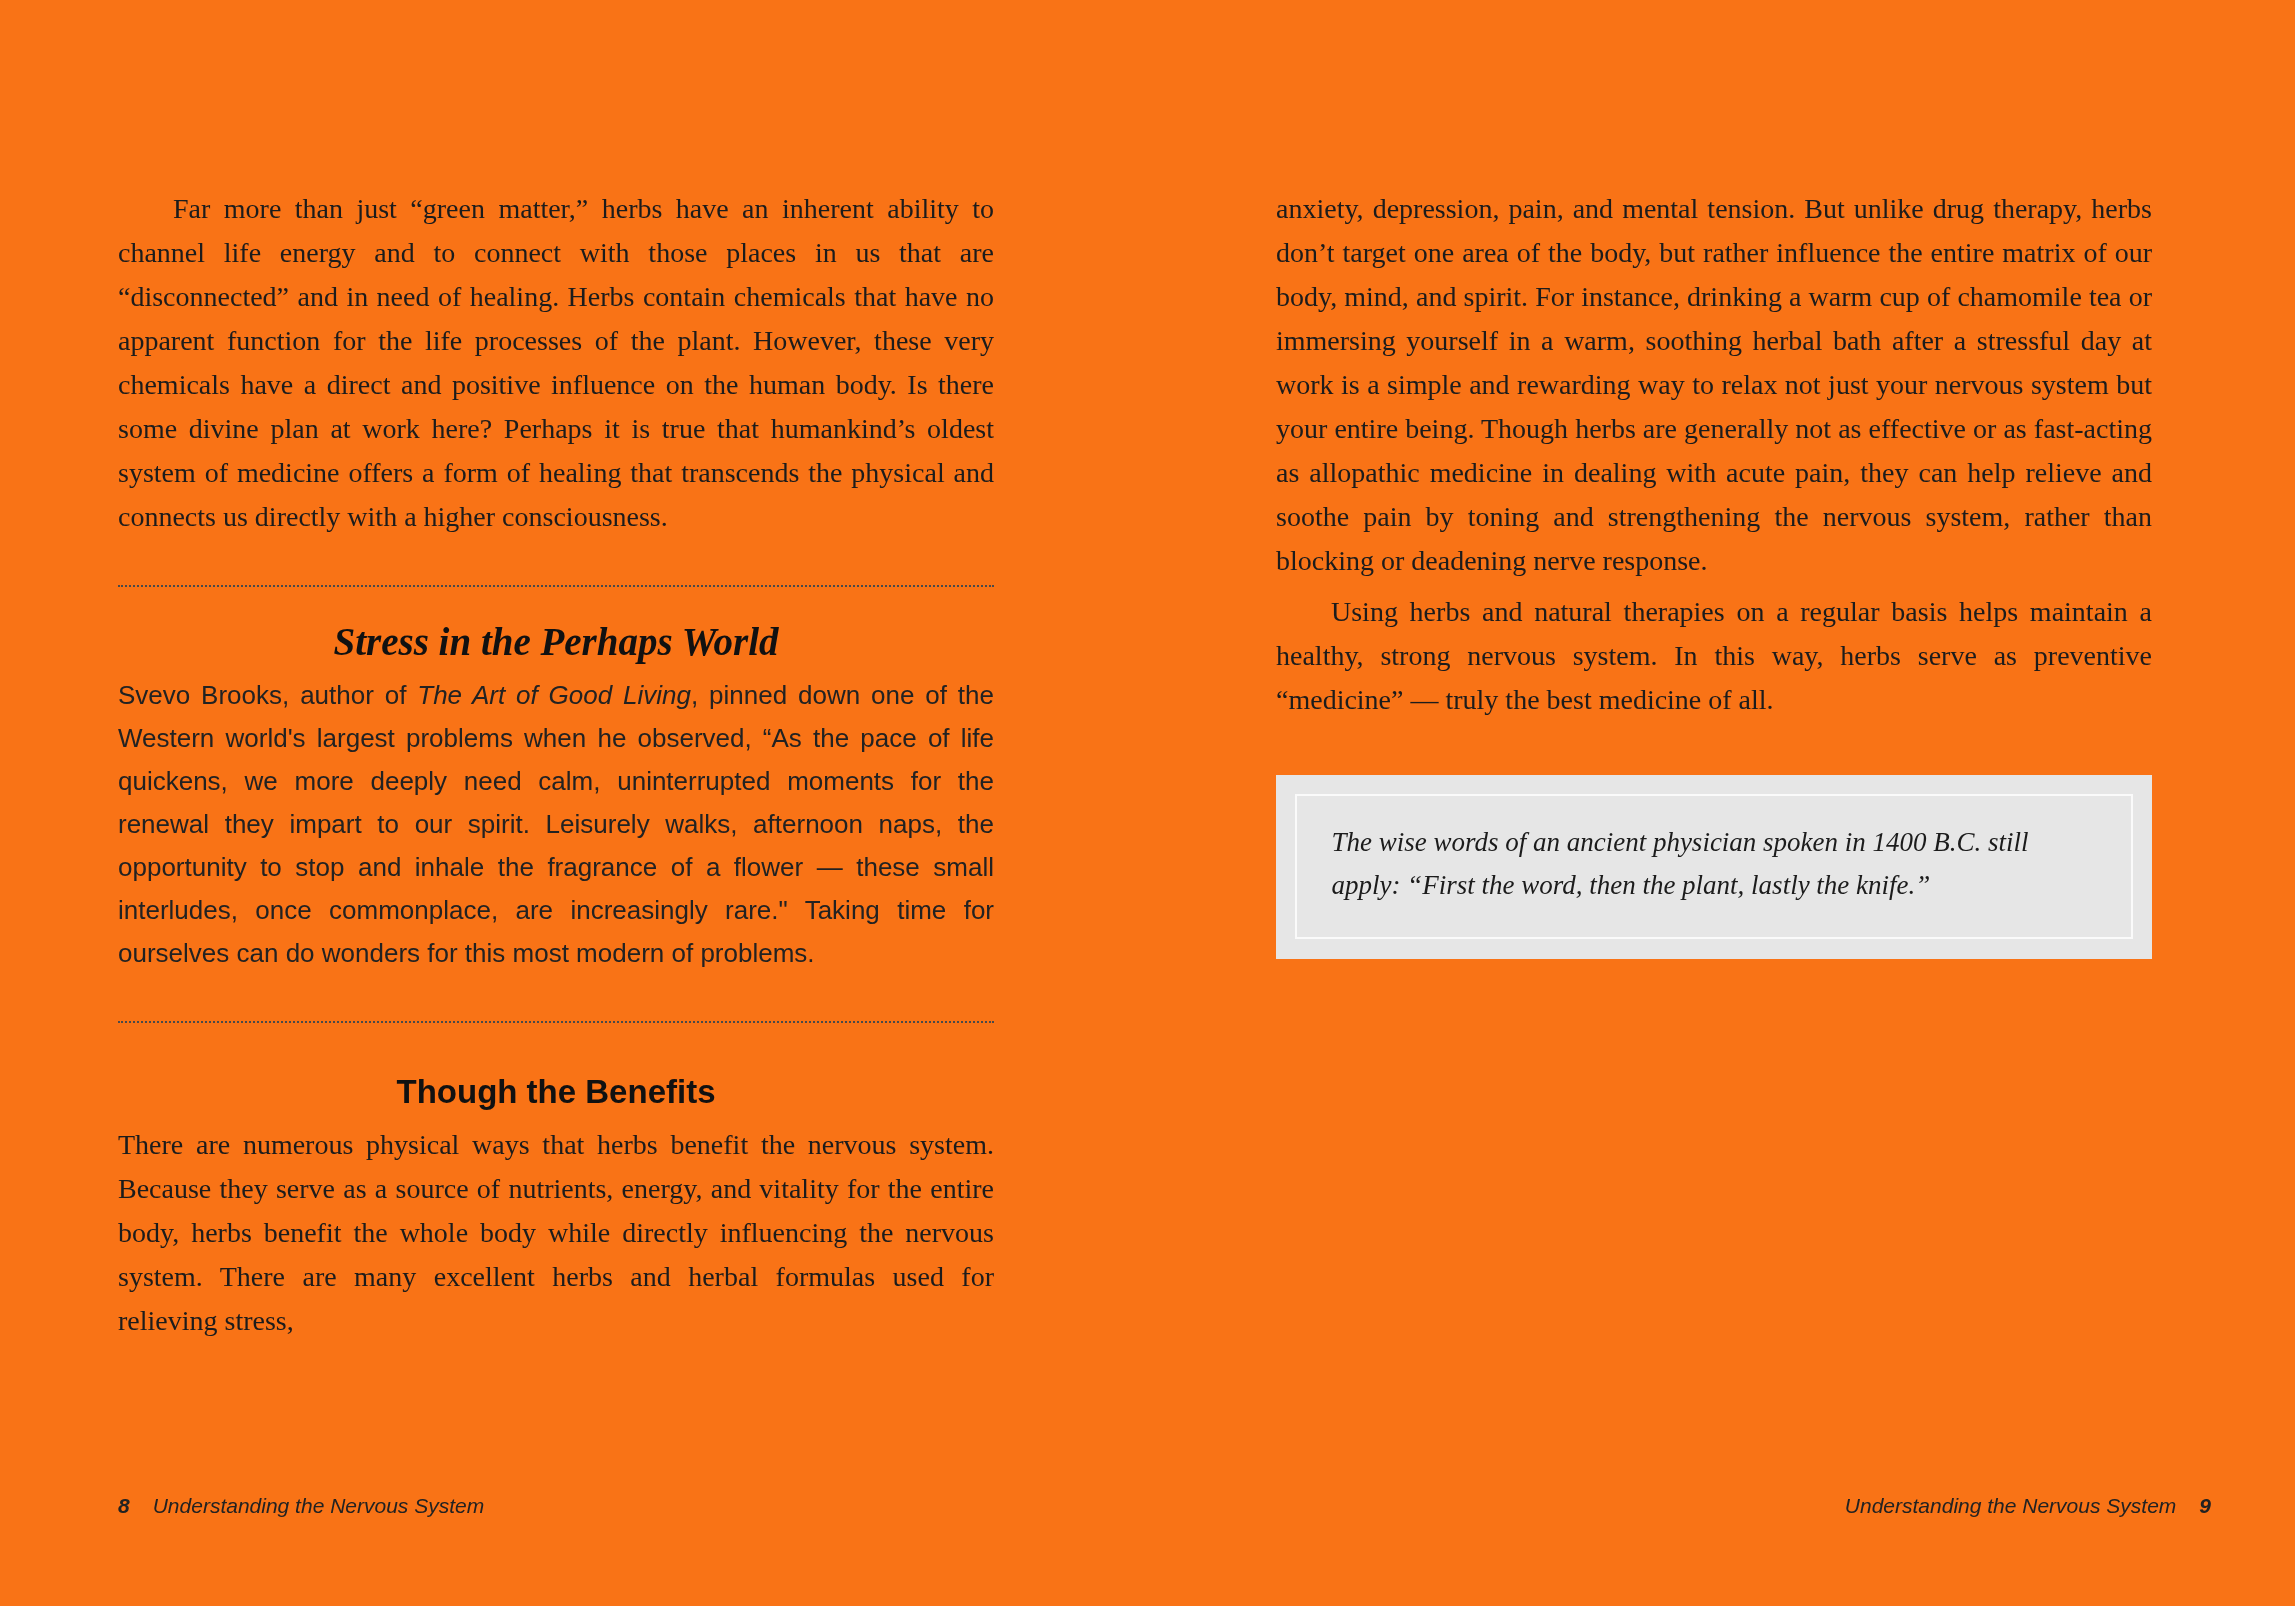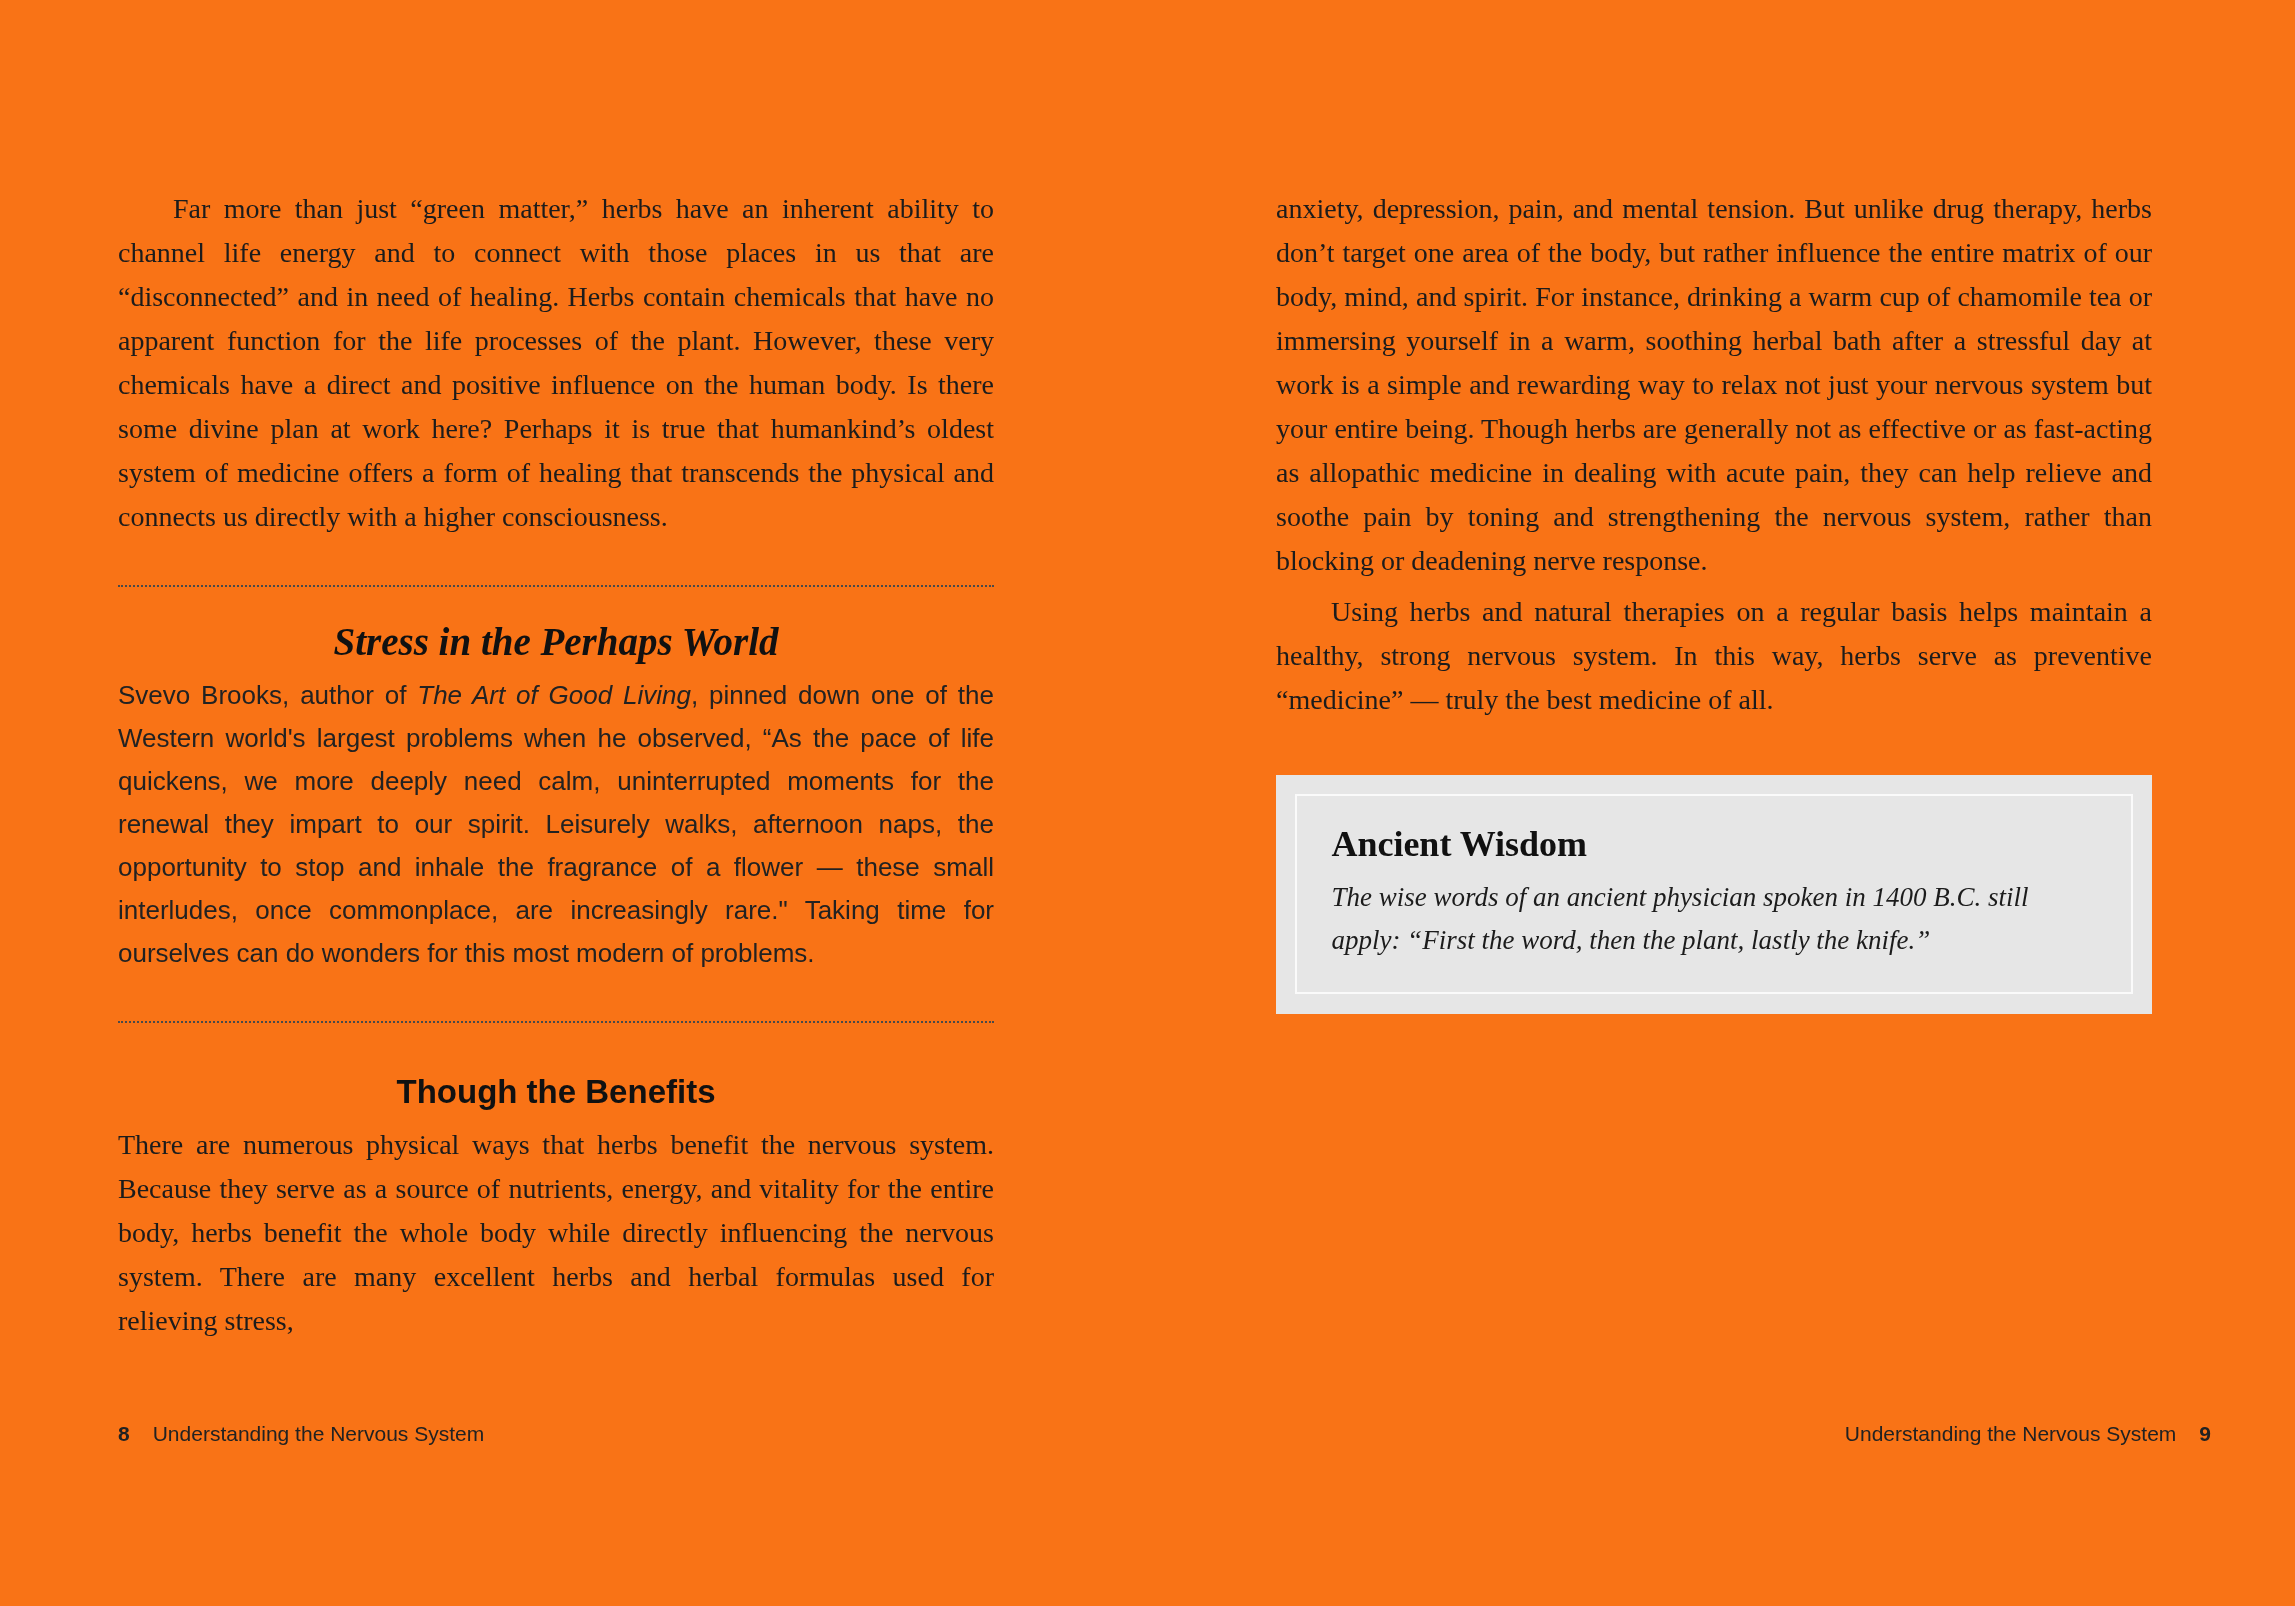--- a/index.html
+++ b/index.html
@@ -93,25 +93,26 @@
   .wisdom-body {
     font-family: "Liberation Serif", serif;
     font-style: italic;
     font-size: 27px;
     line-height: 43px;
     color: #1c1c1c;
   }
 
   .footer {
     position: absolute;
-    top: 1422px;
+    top: 1494px;
     width: 876px;
     font-family: "Liberation Sans", sans-serif;
     font-size: 21px;
     color: #222222;
+    font-style: italic;
   }
   .footer-left  { left: 118px; text-align: left; }
   .footer-right { left: 1335px; text-align: right; }
   .footer .page-num { font-weight: bold; }
   .footer .running-title { margin: 0 0 0 23px; }
   .footer-right .running-title { margin: 0 23px 0 0; }
 </style>
 </head>
 <body>
 
@@ -136,21 +137,20 @@
   </div>
 
   <div class="column column-right">
 
     <p class="serif-para">anxiety, depression, pain, and mental tension. But unlike drug therapy, herbs don’t target one area of the body, but rather influence the entire matrix of our body, mind, and spirit. For instance, drinking a warm cup of chamomile tea or immersing yourself in a warm, soothing herbal bath after a stressful day at work is a simple and rewarding way to relax not just your nervous system but your entire being. Though herbs are generally not as effective or as fast-acting as allopathic medicine in dealing with acute pain, they can help relieve and soothe pain by toning and strengthening the nervous system, rather than blocking or deadening nerve response.</p>
 
     <p class="serif-para indent-first para-gap">Using herbs and natural therapies on a regular basis helps maintain a healthy, strong nervous system. In this way, herbs serve as preventive “medicine” — truly the best medicine of all.</p>
 
     <div class="wisdom-box">
       <div class="wisdom-box-inner">
-        <h3 class="wisdom-heading">Ancient Wisdom</h3>
         <p class="wisdom-body">The wise words of an ancient physician spoken in 1400 B.C. still apply: “First the word, then the plant, lastly the knife.”</p>
       </div>
     </div>
 
   </div>
 
   <div class="footer footer-left">
     <span class="page-num">8</span><span class="running-title">Understanding the Nervous System</span>
   </div>
 

